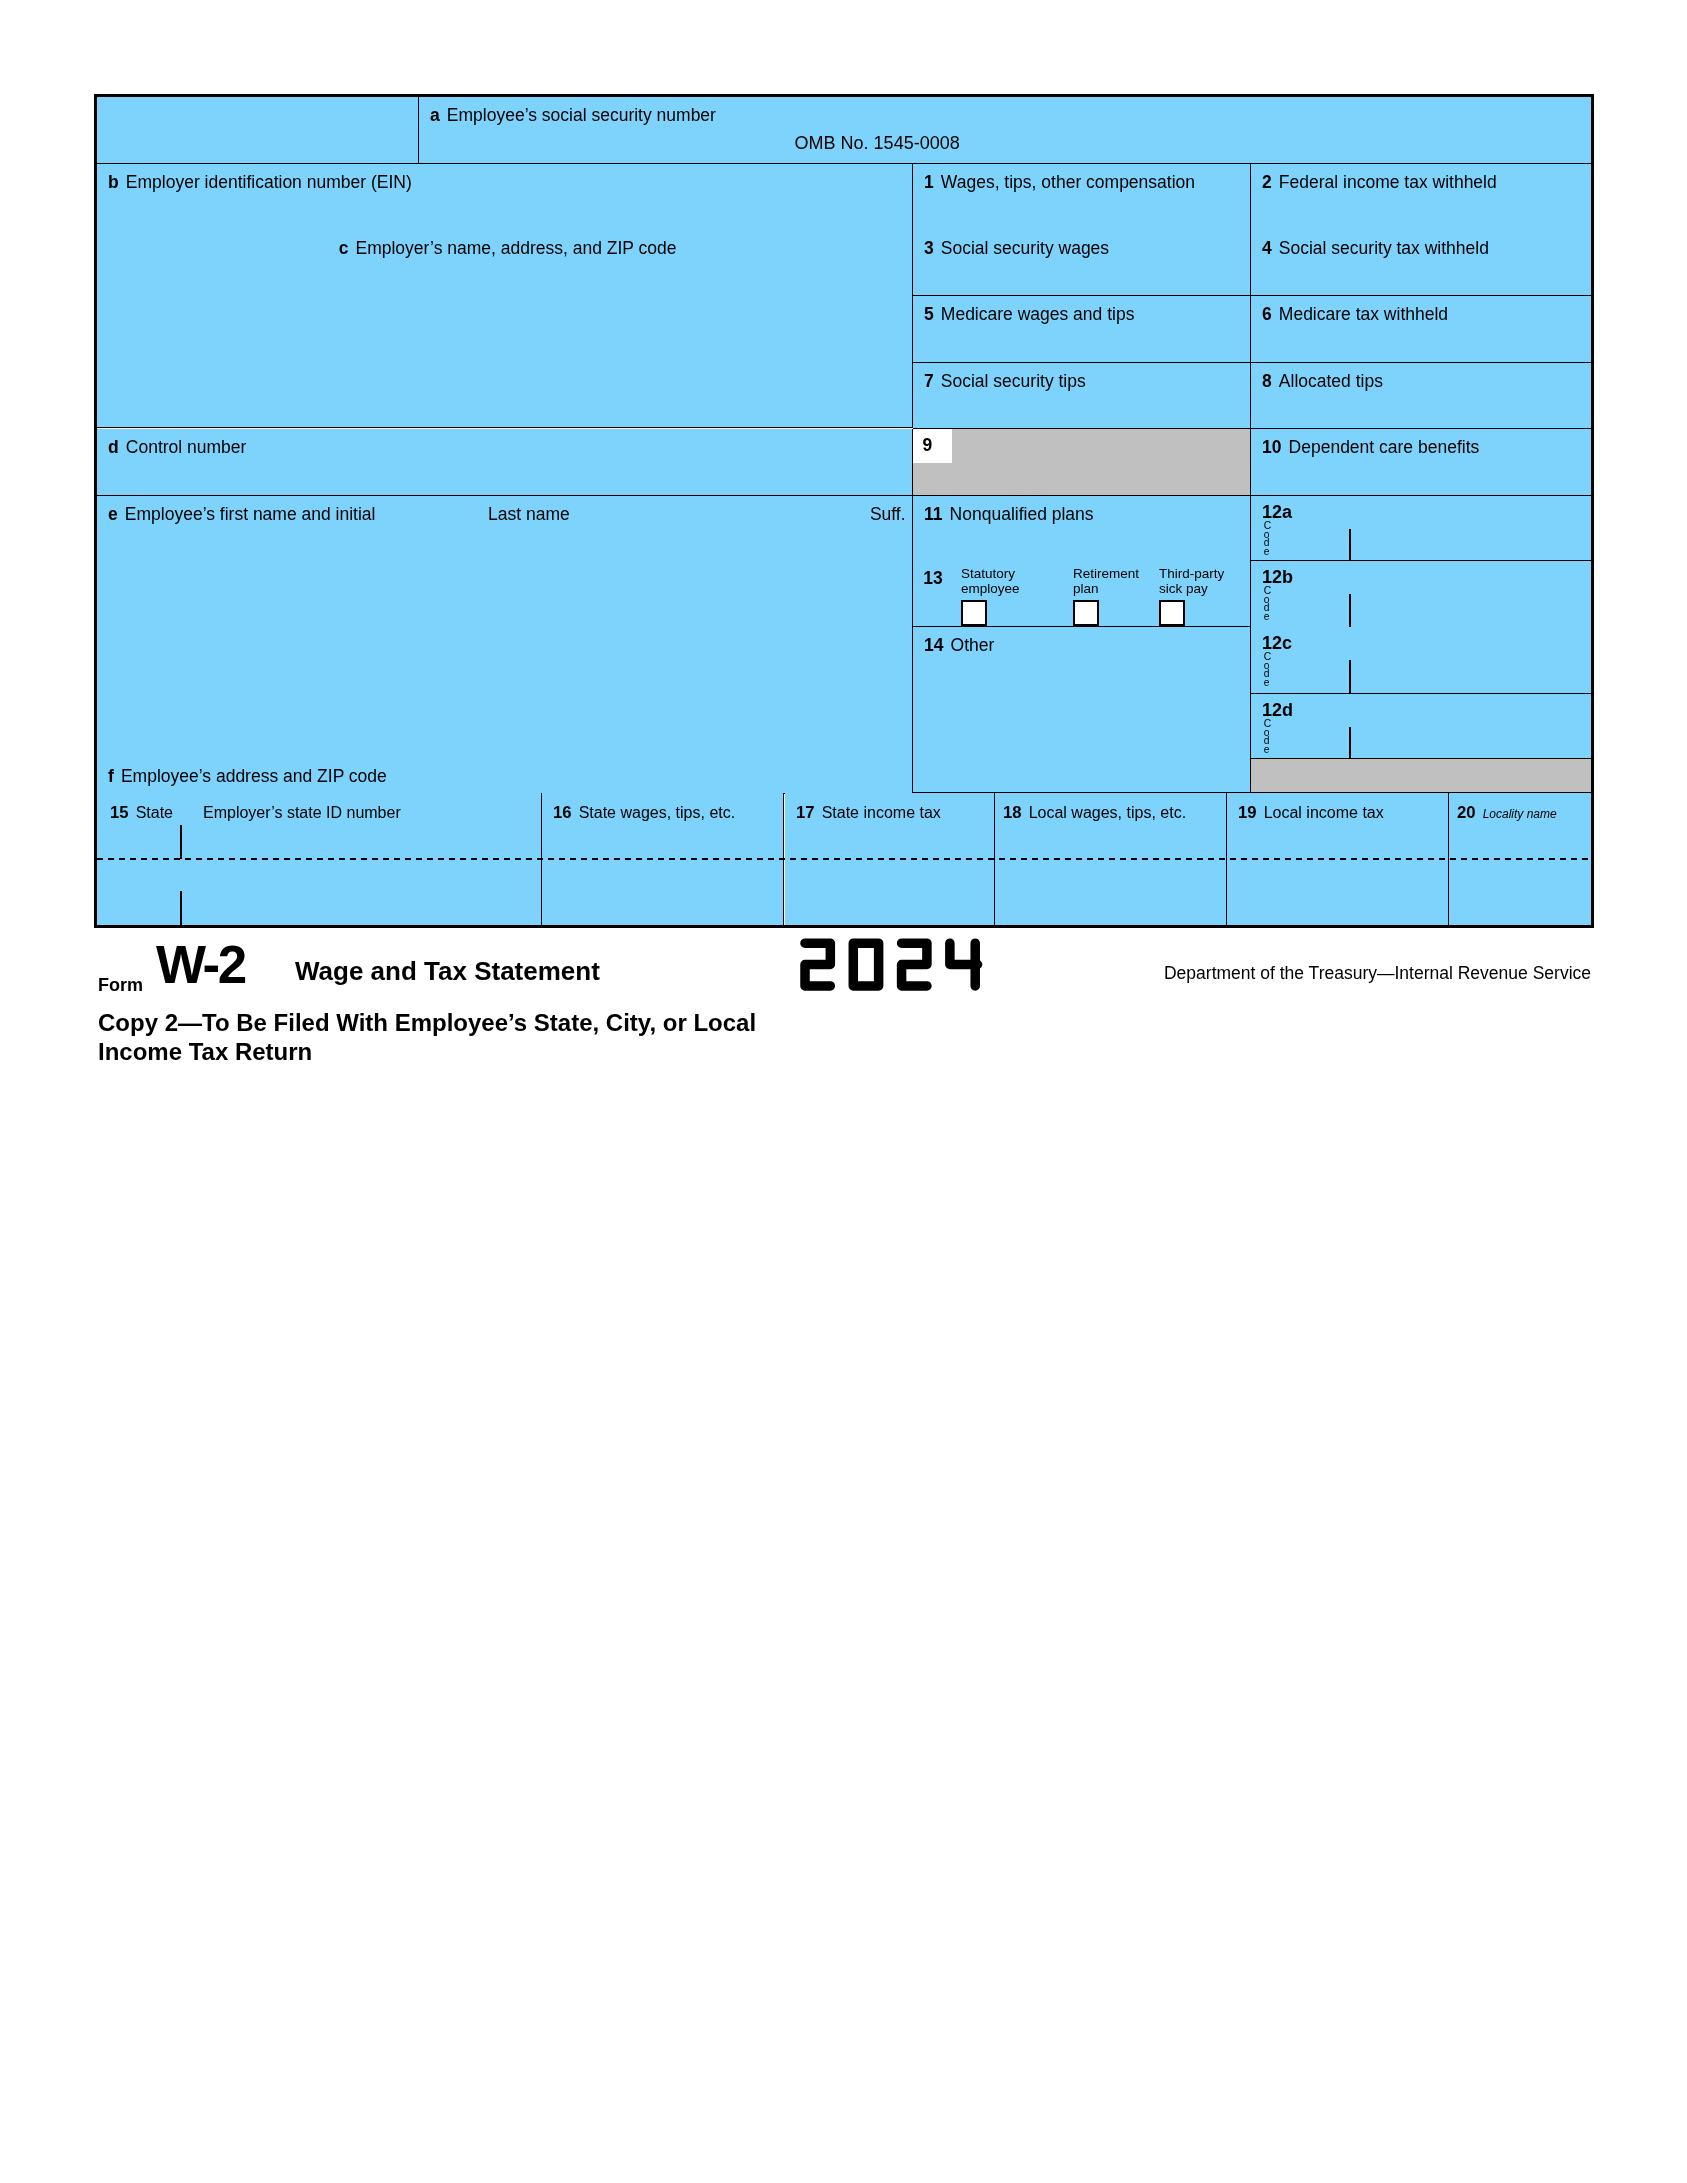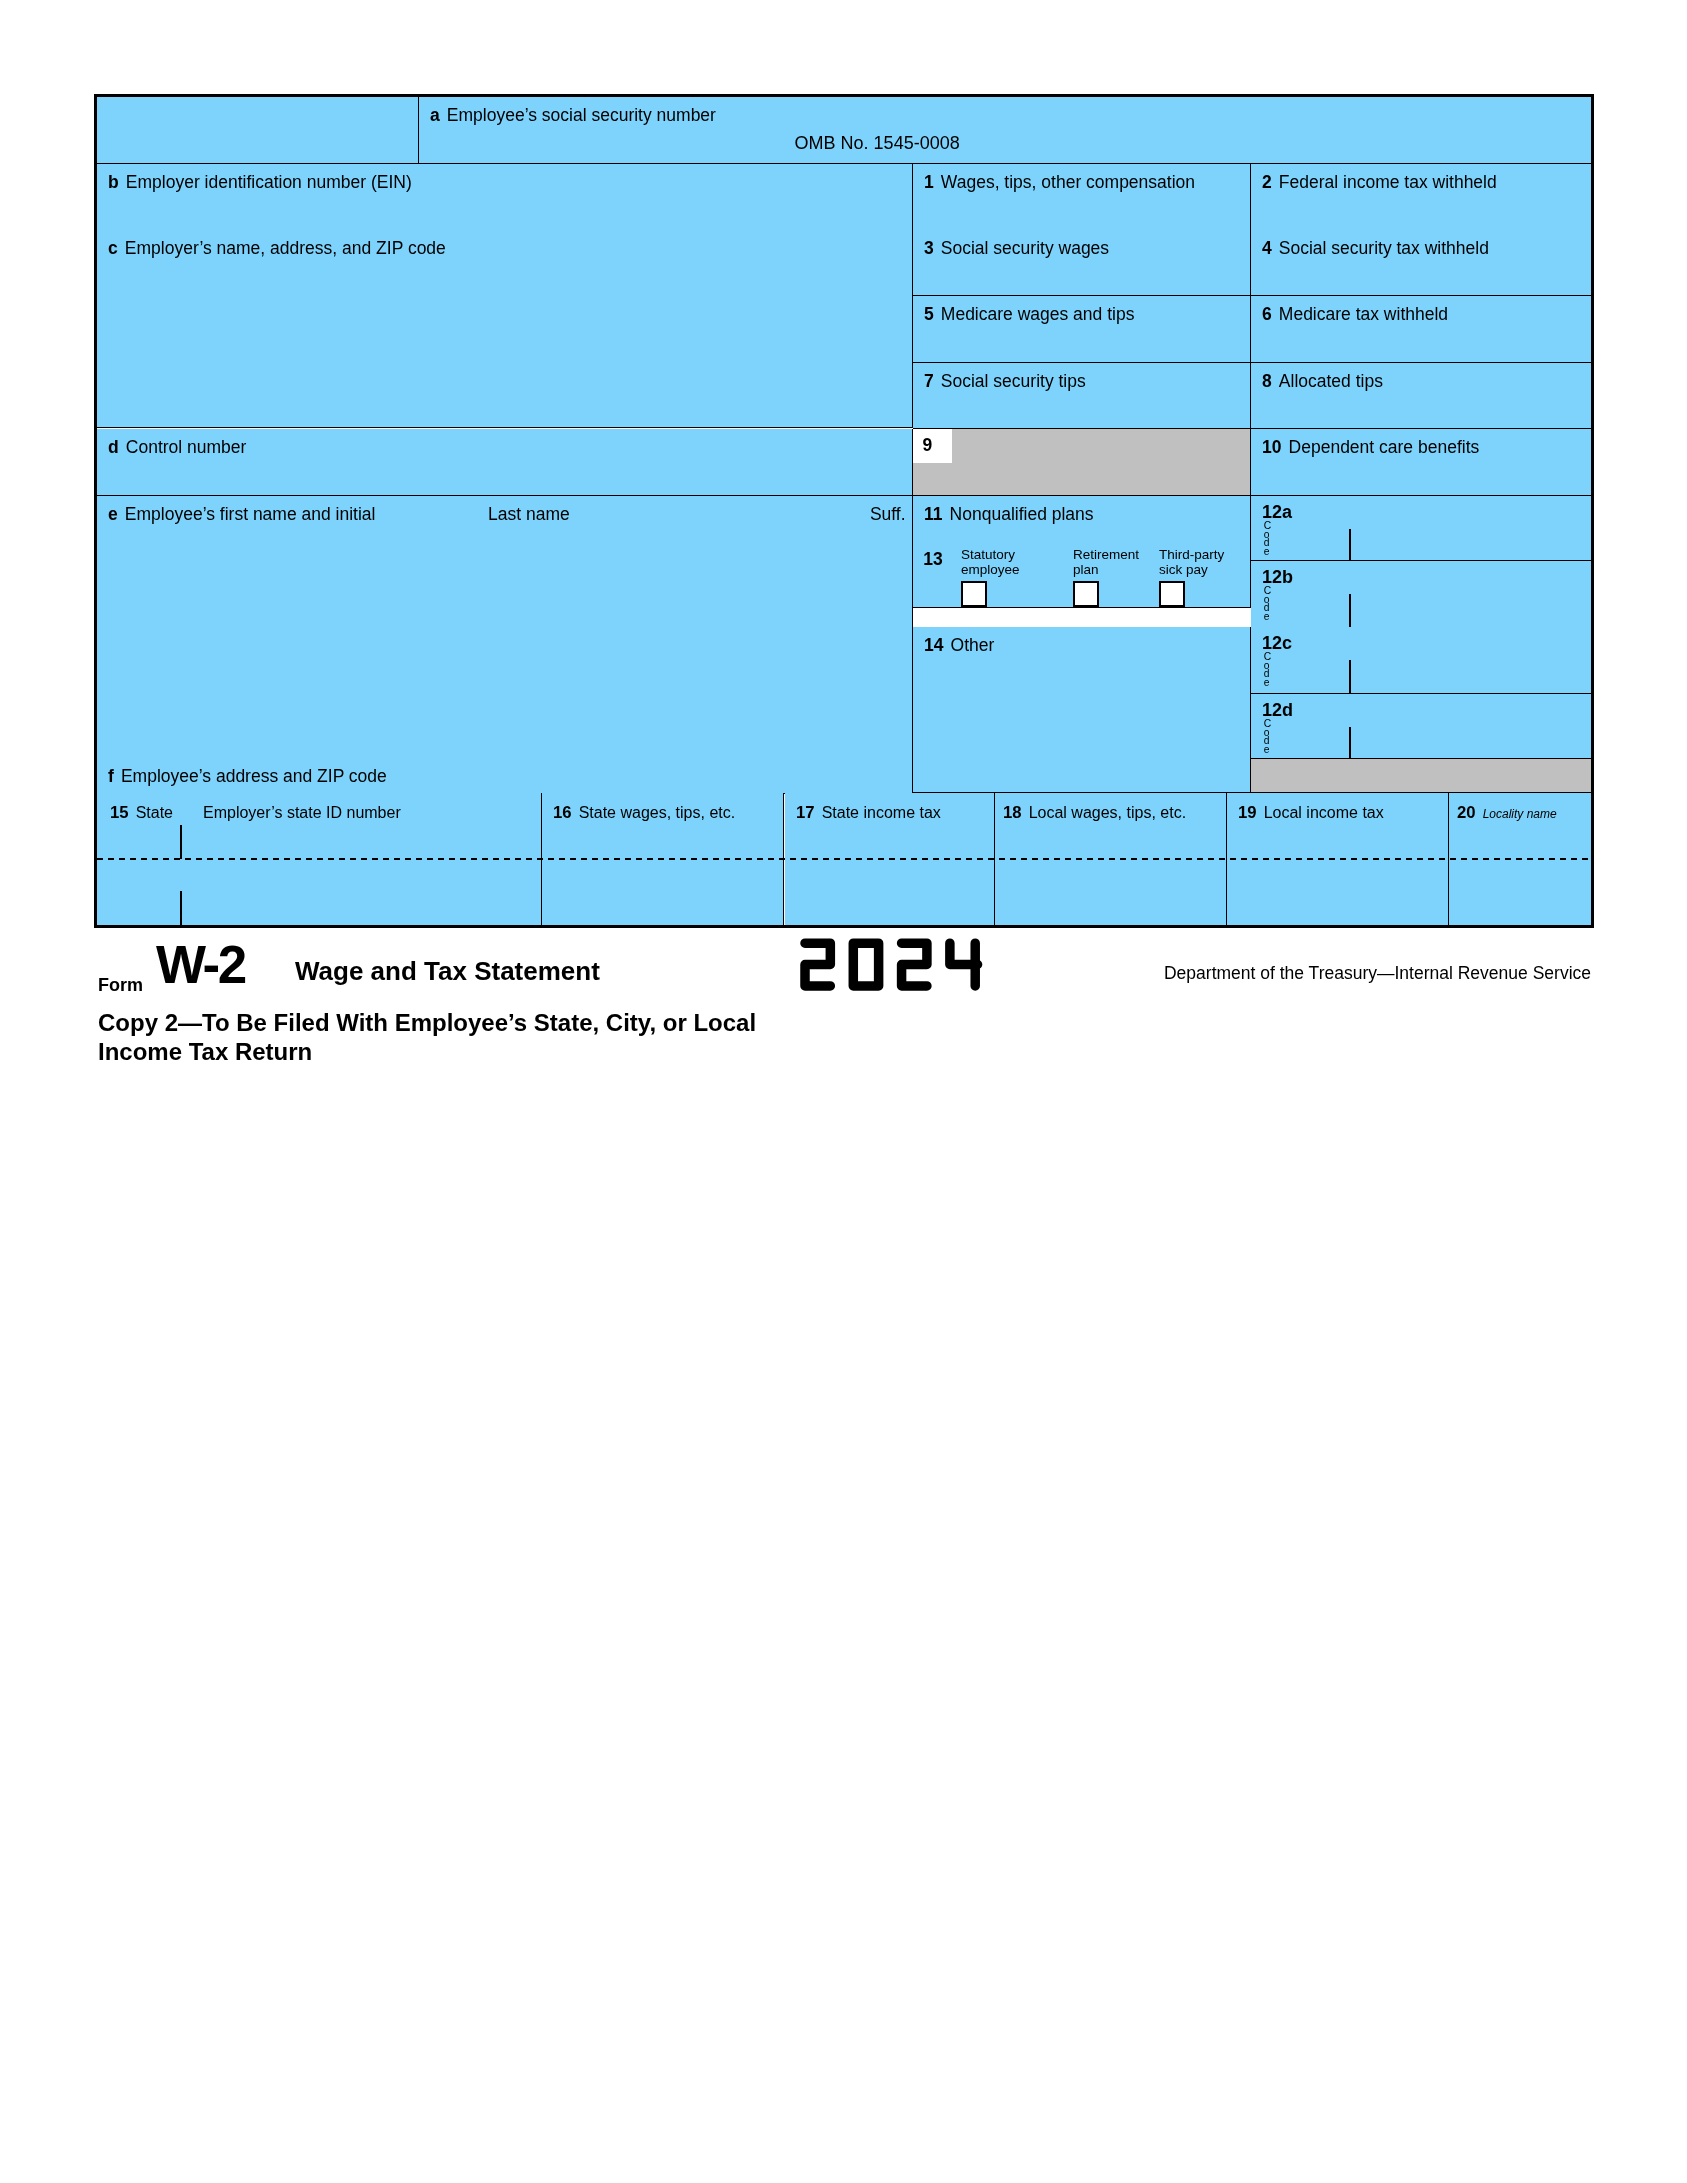--- a/index.html
+++ b/index.html
@@ -57,21 +57,21 @@
     <div class="cell bR bB" style="left:0;top:67px;width:816px;height:67px;">
       <div class="cellhead"><span class="num">b</span><span class="lab">Employer identification number (EIN)</span></div>
     </div>
     <div class="cell bR bB" style="left:816px;top:67px;width:338px;height:67px;">
       <div class="cellhead"><span class="num">1</span><span class="lab">Wages, tips, other compensation</span></div>
     </div>
     <div class="cell bB" style="left:1154px;top:67px;width:340px;height:67px;">
       <div class="cellhead"><span class="num">2</span><span class="lab">Federal income tax withheld</span></div>
     </div>
 
-    <div class="cell bR bB" style="left:0;top:133px;width:816px;height:198px;">
+    <div class="cell bR bB" style="left:0;top:133px;width:816px;height:198px;text-align:center;">
       <div class="cellhead"><span class="num">c</span><span class="lab">Employer’s name, address, and ZIP code</span></div>
     </div>
     <div class="cell bR bB" style="left:816px;top:133px;width:338px;height:66px;">
       <div class="cellhead"><span class="num">3</span><span class="lab">Social security wages</span></div>
     </div>
     <div class="cell bB" style="left:1154px;top:133px;width:340px;height:66px;">
       <div class="cellhead"><span class="num">4</span><span class="lab">Social security tax withheld</span></div>
     </div>
     <div class="cell bR bB" style="left:816px;top:199px;width:338px;height:67px;">
       <div class="cellhead"><span class="num">5</span><span class="lab">Medicare wages and tips</span></div>
@@ -110,21 +110,21 @@
     </div>
     <div class="cell bB" style="left:1154px;top:399px;width:340px;height:65px;">
       <div class="num12">12a</div>
       <div class="code12">C
 o
 d
 e</div>
       <div class="vline12"></div>
     </div>
 
-    <div class="cell bR bB" style="left:816px;top:444px;width:338px;height:67px;text-decoration:underline;">
+    <div class="cell bR bB" style="left:816px;top:463px;width:338px;height:67px;text-decoration:underline;">
       <div class="cellhead" style="position:absolute;left:0;top:0;padding-left:10.3px;"><span class="num">13</span></div>
       <div class="ck-group" style="left:48px;">
         <div><span>Statutory</span><br><span>employee</span></div>
         <div class="ck-box"></div>
       </div>
       <div class="ck-group" style="left:148px;margin-left:12px;">
         <div><span>Retirement</span><br><span>plan</span></div>
         <div class="ck-box"></div>
       </div>
       <div class="ck-group" style="left:246px;">

